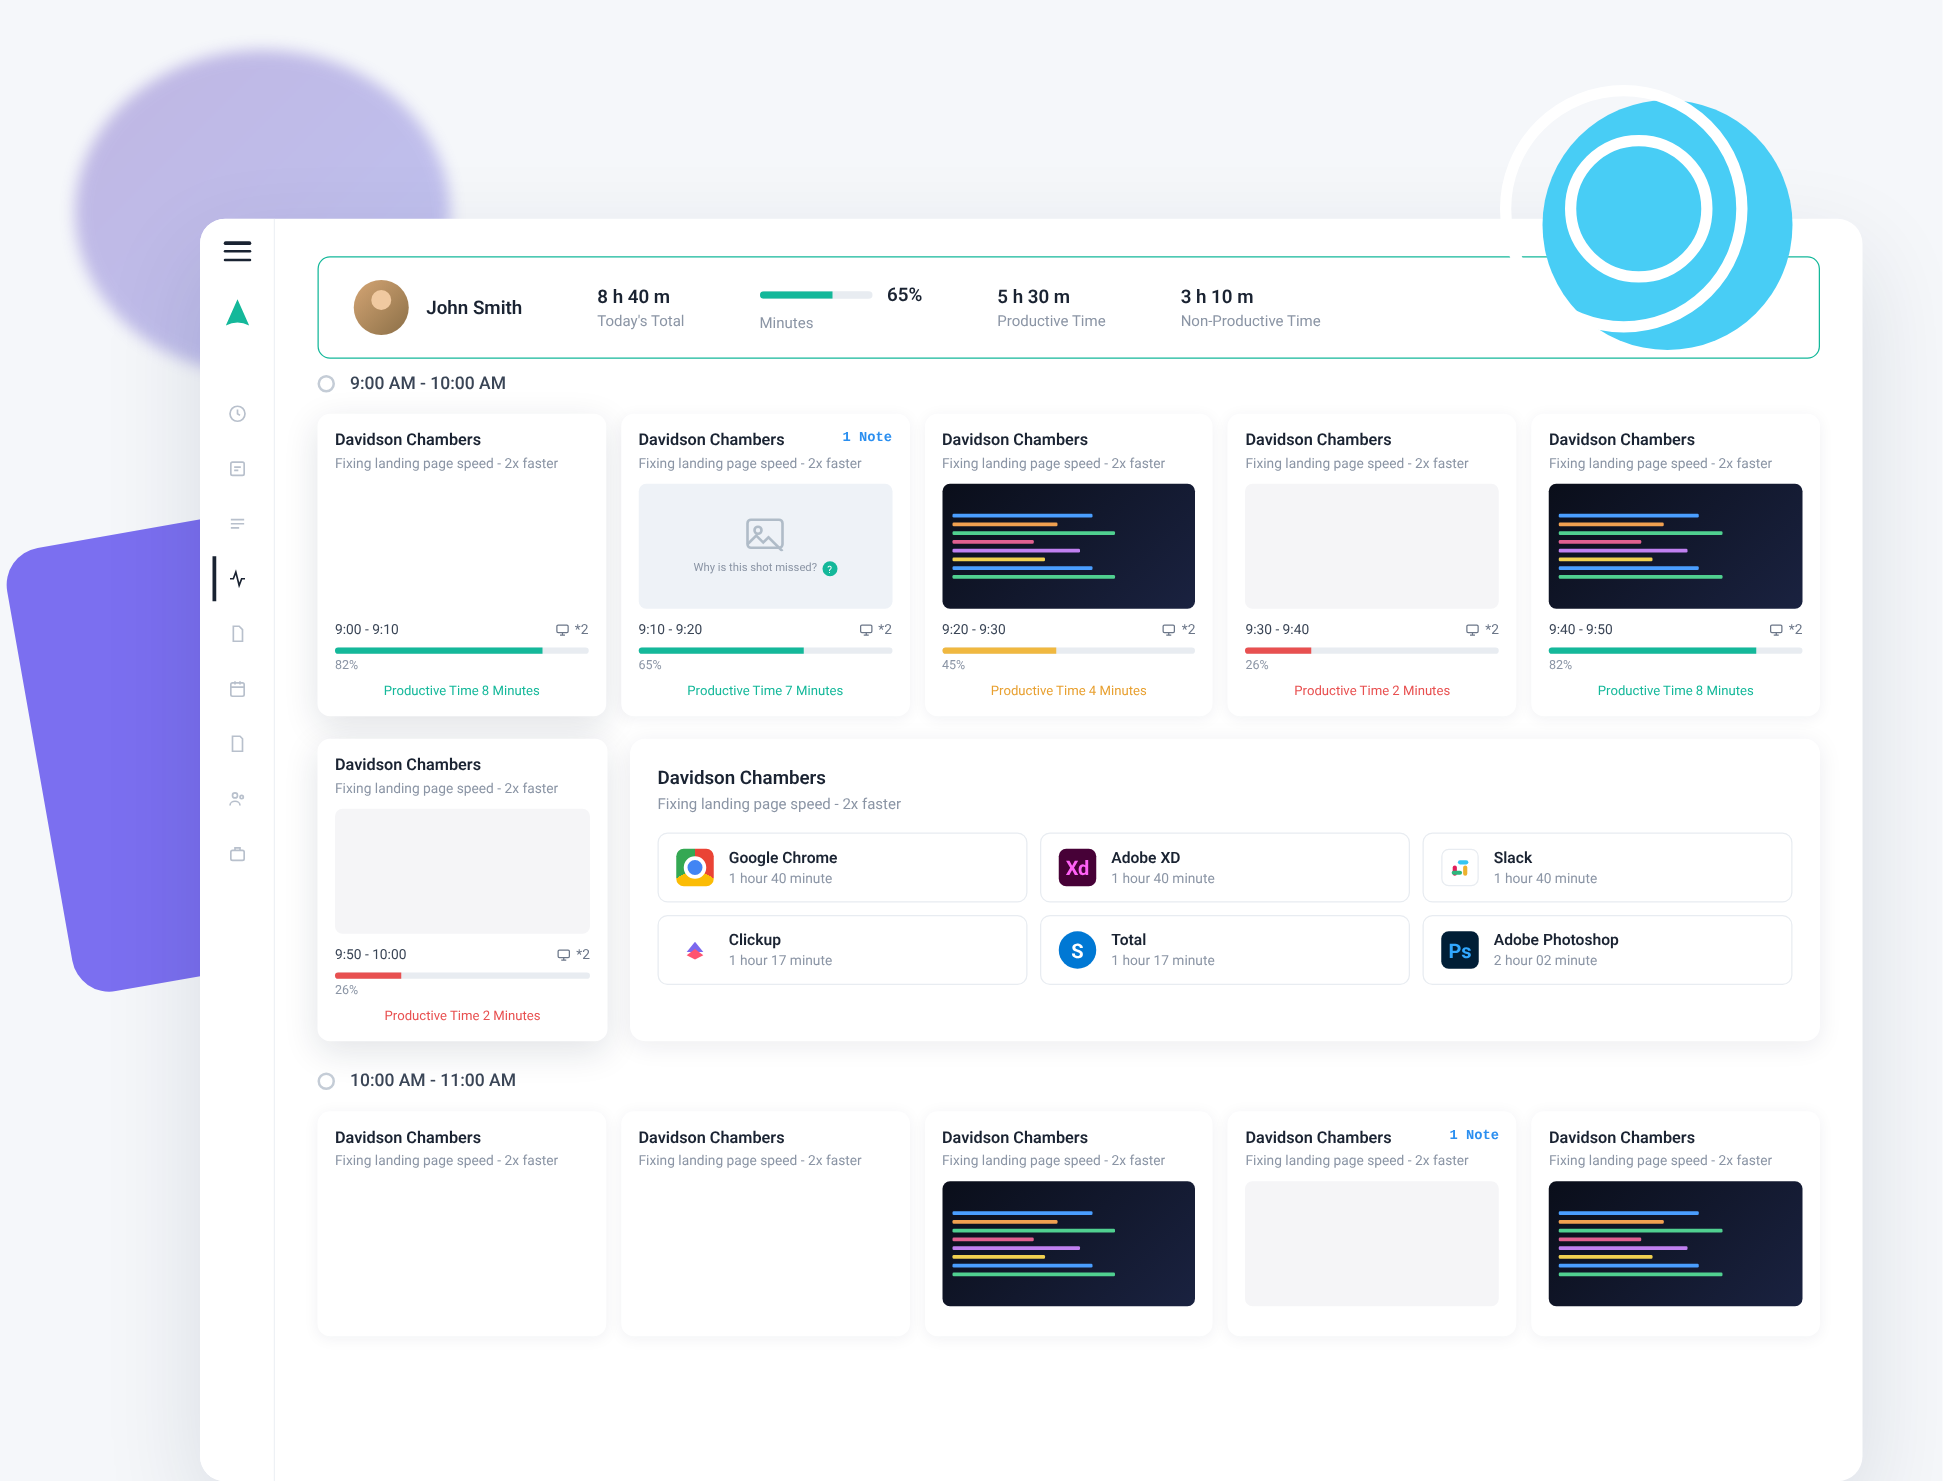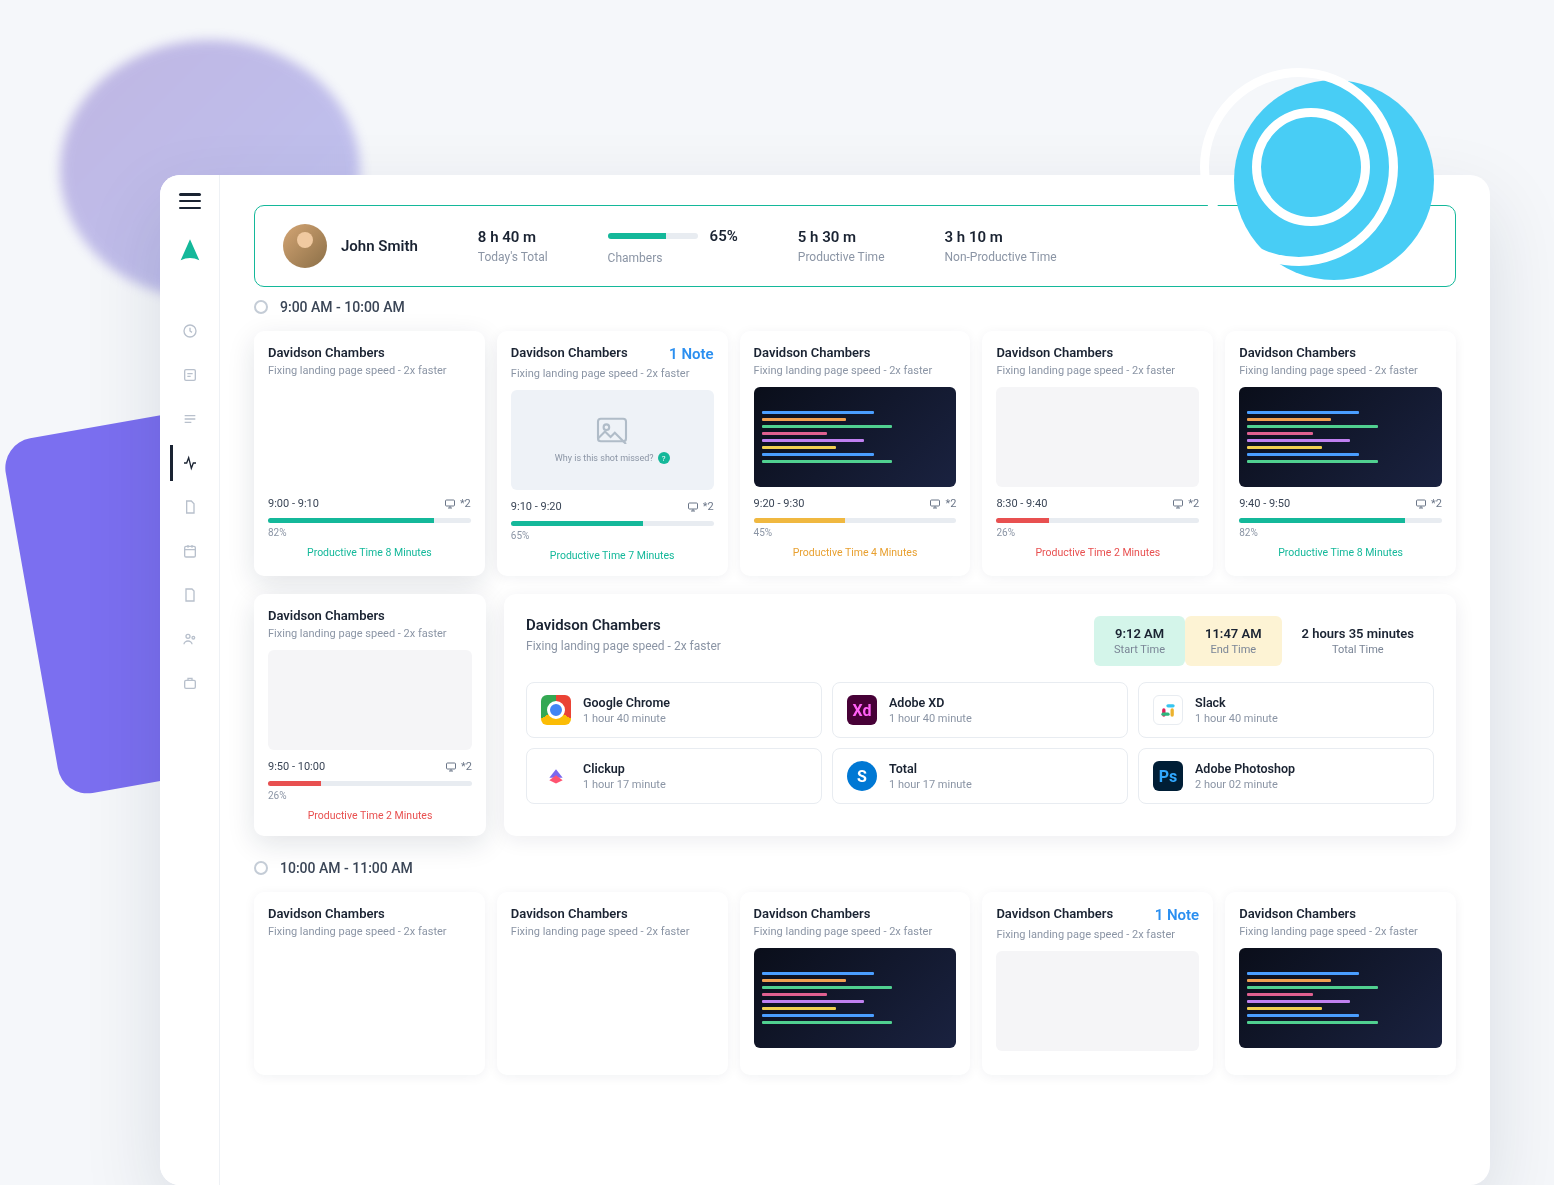--- a/index.html
+++ b/index.html
@@ -149,21 +149,21 @@
 .card {
   background: #fff;
   border-radius: 10px;
   box-shadow: 0 2px 12px rgba(20,30,60,0.06);
   padding: 14px;
   display: flex; flex-direction: column;
 }
 .card.highlighted { box-shadow: 0 8px 28px rgba(20,30,60,0.12); }
 .card-header { display: flex; justify-content: space-between; align-items: flex-start; margin-bottom: 4px; }
 .card-title { font-size: 13px; font-weight: 600; color: #1a2332; }
-.card-note { font-size: 15px; font-weight: 600; color: #2b8ff0; cursor: pointer; }
+.card-note { font-size: 11px; font-weight: 600; color: #2b8ff0; cursor: pointer; font-family: Liberation Mono, monospace; }
 .card-subtitle { font-size: 11px; color: #8b95a5; margin-bottom: 10px; }
 .screenshot {
   width: 100%; height: 100px; border-radius: 6px;
   background: #1a1a2e; margin-bottom: 10px;
   display: flex; align-items: center; justify-content: center;
   overflow: hidden;
 }
 .screenshot.grid-shot {
   background: #fff;
   display: grid; grid-template-columns: repeat(4,1fr); grid-template-rows: repeat(3,1fr);
@@ -345,21 +345,21 @@
         <div class="stat-value">8 h 40 m</div>
         <div class="stat-label">Today's Total</div>
       </div>
       <div class="activity-stat">
         <div class="activity-row">
           <div class="progress-bar">
               <div class="progress-fill" style="width:65%"></div>
             </div>
           <div class="stat-value">65%</div>
         </div>
-        <div class="stat-label">Chambers</div>
+        <div class="stat-label">Minutes</div>
       </div>
       <div class="stat">
         <div class="stat-value">5 h 30 m</div>
         <div class="stat-label">Productive Time</div>
       </div>
       <div class="stat">
         <div class="stat-value">3 h 10 m</div>
         <div class="stat-label">Non-Productive Time</div>
       </div>
     </div>
@@ -476,21 +476,21 @@
             <div></div>
             <div></div>
             <div class="dark"></div>
             <div></div>
             <div class="dark"></div>
             <div></div>
             <div class="dark"></div>
             <div></div>
           </div>
           <div class="card-footer-row">
-            <span>8:30 - 9:40</span>
+            <span>9:30 - 9:40</span>
             <span class="footer-icons">
               <svg viewBox="0 0 24 24" fill="none" stroke="currentColor" stroke-width="2">
                 <rect x="3" y="4" width="18" height="12" rx="2"></rect>
                 <path d="M8 20h8M12 16v4"></path>
               </svg>
               <span>*2</span>
             </span>
           </div>
           <div class="card-progress">
             <div class="cp-fill cp-red" style="width:26%"></div>
@@ -563,34 +563,20 @@
           </div>
         <div class="card-pct">26%</div>
         <div class="card-prod pt-red">Productive Time 2 Minutes</div>
       </div>
 
       <div class="detail-panel">
         <div class="detail-header">
           <div>
             <div class="detail-title">Davidson Chambers</div>
             <div class="detail-subtitle">Fixing landing page speed - 2x faster</div>
-          </div>
-          <div class="time-boxes">
-            <div class="time-box start">
-              <div class="tb-value">9:12 AM</div>
-              <div class="tb-label">Start Time</div>
-            </div>
-            <div class="time-box end">
-              <div class="tb-value">11:47 AM</div>
-              <div class="tb-label">End Time</div>
-            </div>
-            <div class="time-box total">
-              <div class="tb-value">2 hours 35 minutes</div>
-              <div class="tb-label">Total Time</div>
-            </div>
           </div>
         </div>
         <div class="apps-grid" id="apps-grid">
             <div class="app-card">
               <div class="app-icon app-chrome"></div>
               <div class="app-info">
                 <div class="app-name">Google Chrome</div>
                 <div class="app-time">1 hour 40 minute</div>
               </div>
             </div>

